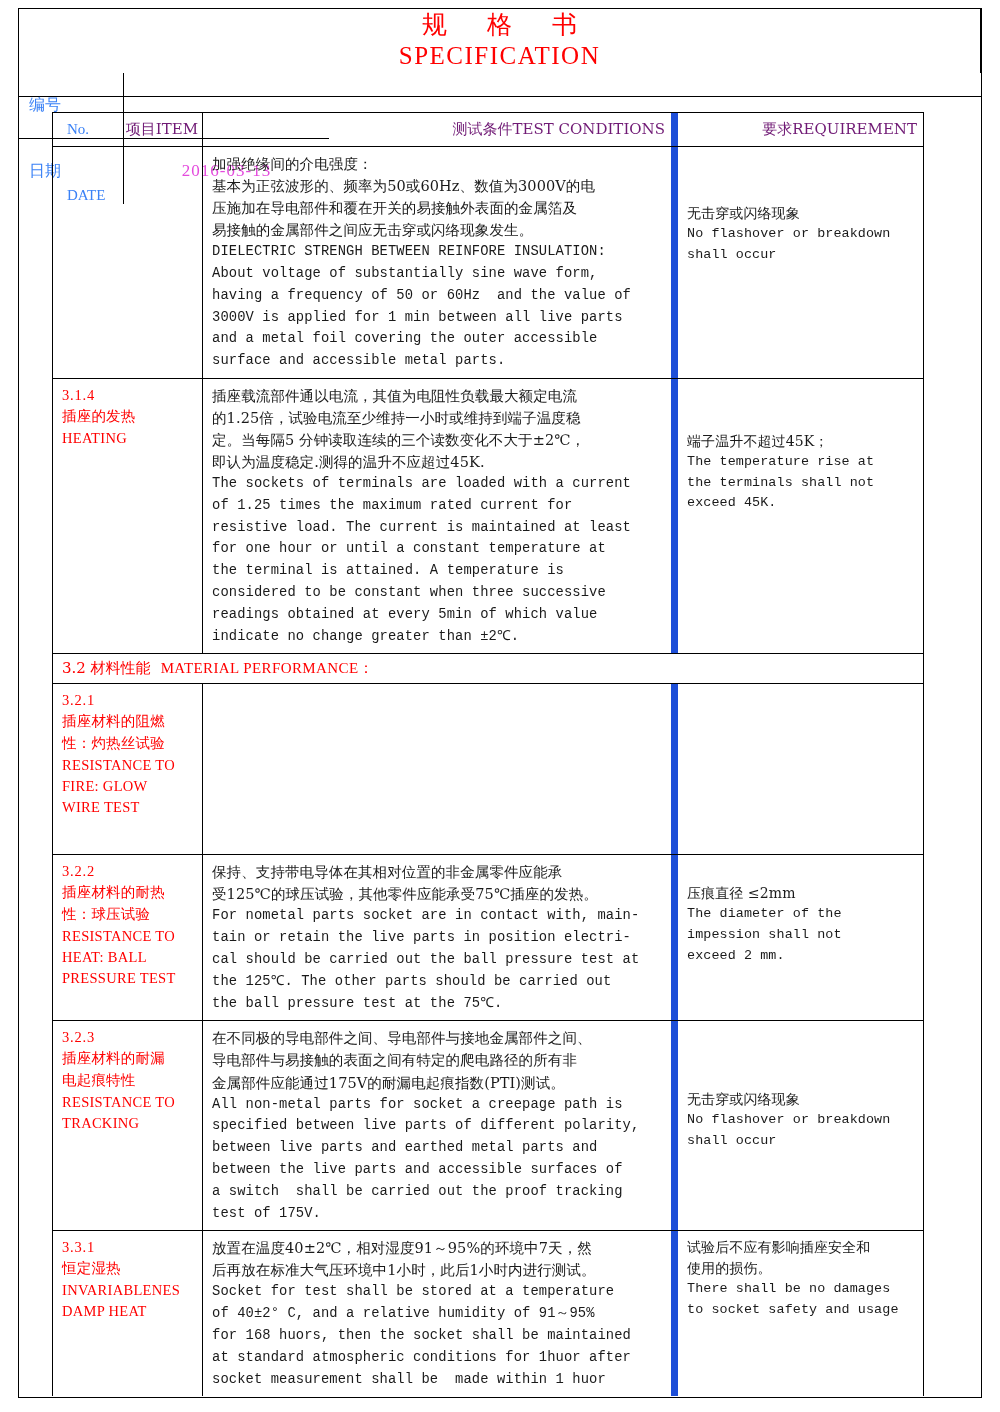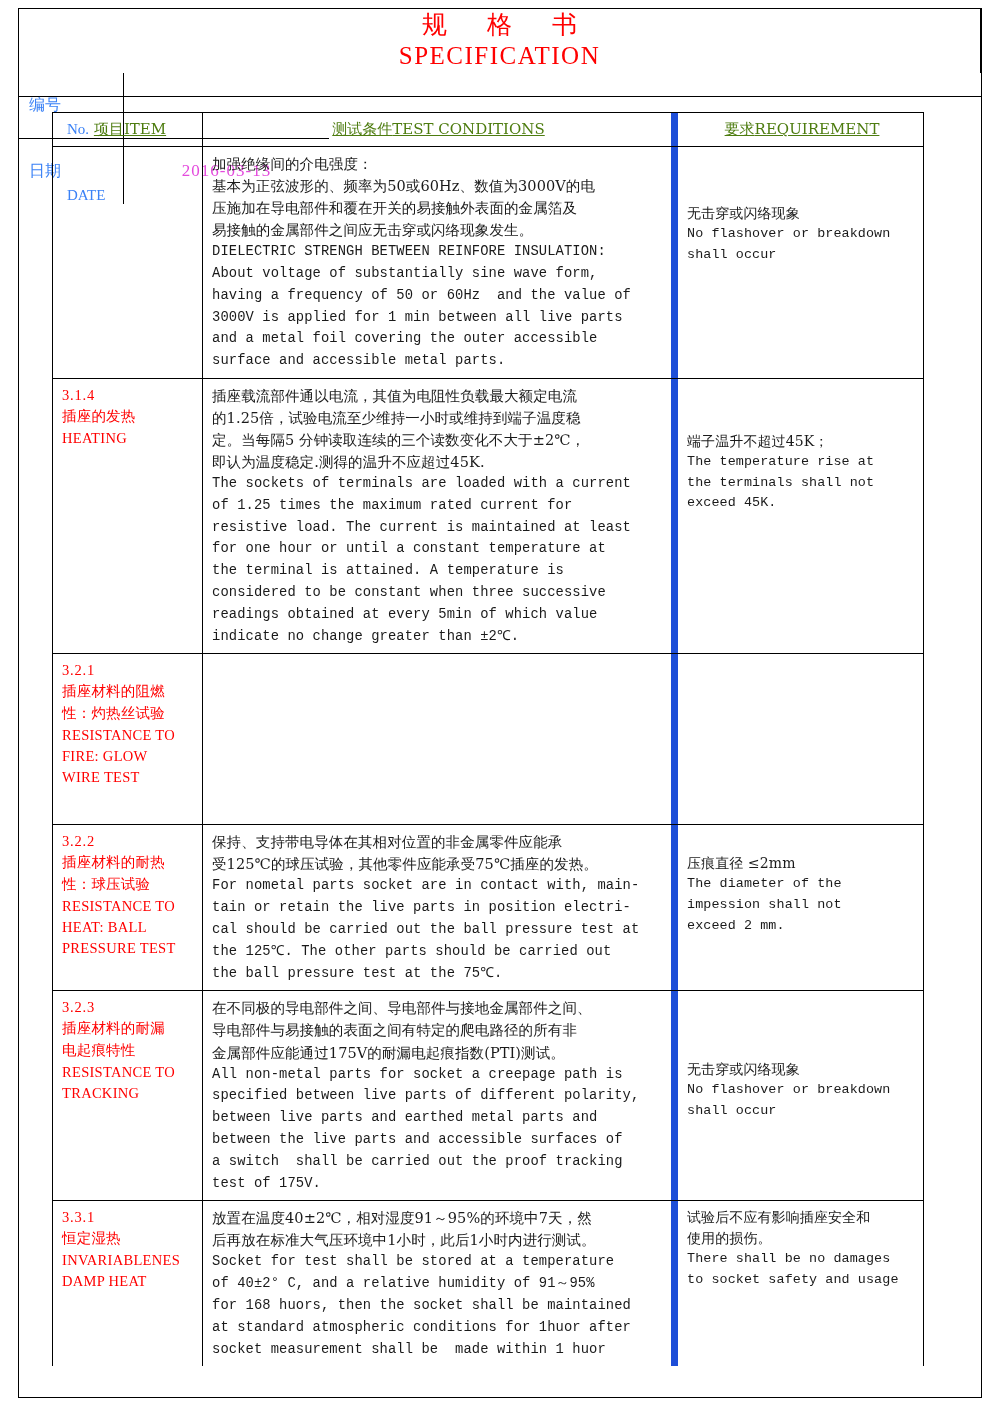--- a/index.html
+++ b/index.html
@@ -145,26 +145,25 @@
   .c-req {
     flex: 1;
     box-sizing: border-box;
     padding: 6px 6px 6px 9px;
   }
 
   
   .row.head .c-item,
   .row.head .c-cond,
   .row.head .c-req {
-    color: #4d7c0f;
-    text-align: center;
+    color: #701a75;
+    text-align: right;
     padding-top: 7px;
     padding-bottom: 7px;
     height: 33px;
-    text-decoration: underline;
   }
   .th {
     font-size: 15px;
     white-space: nowrap;
     font-family: "DejaVu Serif", serif;
   }
 
   
   .row.section {
     height: 30px;
@@ -327,20 +326,27 @@
 indicate no change greater than ±2℃.</div>
       </div>
       <div class="c-req req-pad-top-2">
         <div class="cn-block">端子温升不超过45K；</div>
         <div class="en-block">The temperature rise at
 the terminals shall not
 exceed 45K.</div>
       </div>
     </div>
 
+    <div class="row section">
+      <div class="sect-wrap">
+        <div class="sect-text">
+          <span>3.2 材料性能</span><span class="en">MATERIAL PERFORMANCE：</span>
+        </div>
+      </div>
+    </div>
 
     <div class="row">
       <div class="c-item">
         <div class="item-code">3.2.1</div>
         <div class="item-cn" style="white-space:pre-line">插座材料的阻燃
 性：灼热丝试验</div>
         <div class="item-en" style="white-space:pre-line">RESISTANCE TO
 FIRE: GLOW
 WIRE TEST</div>
       </div>

